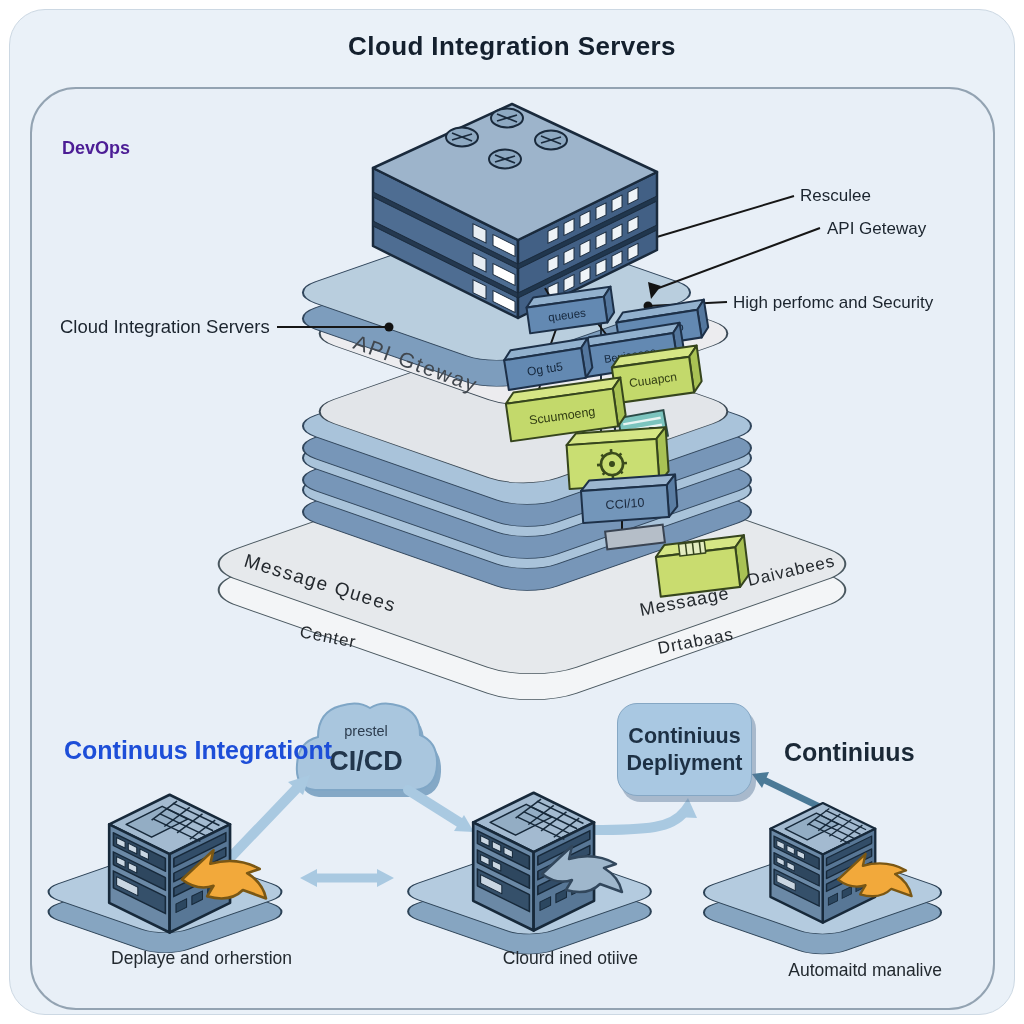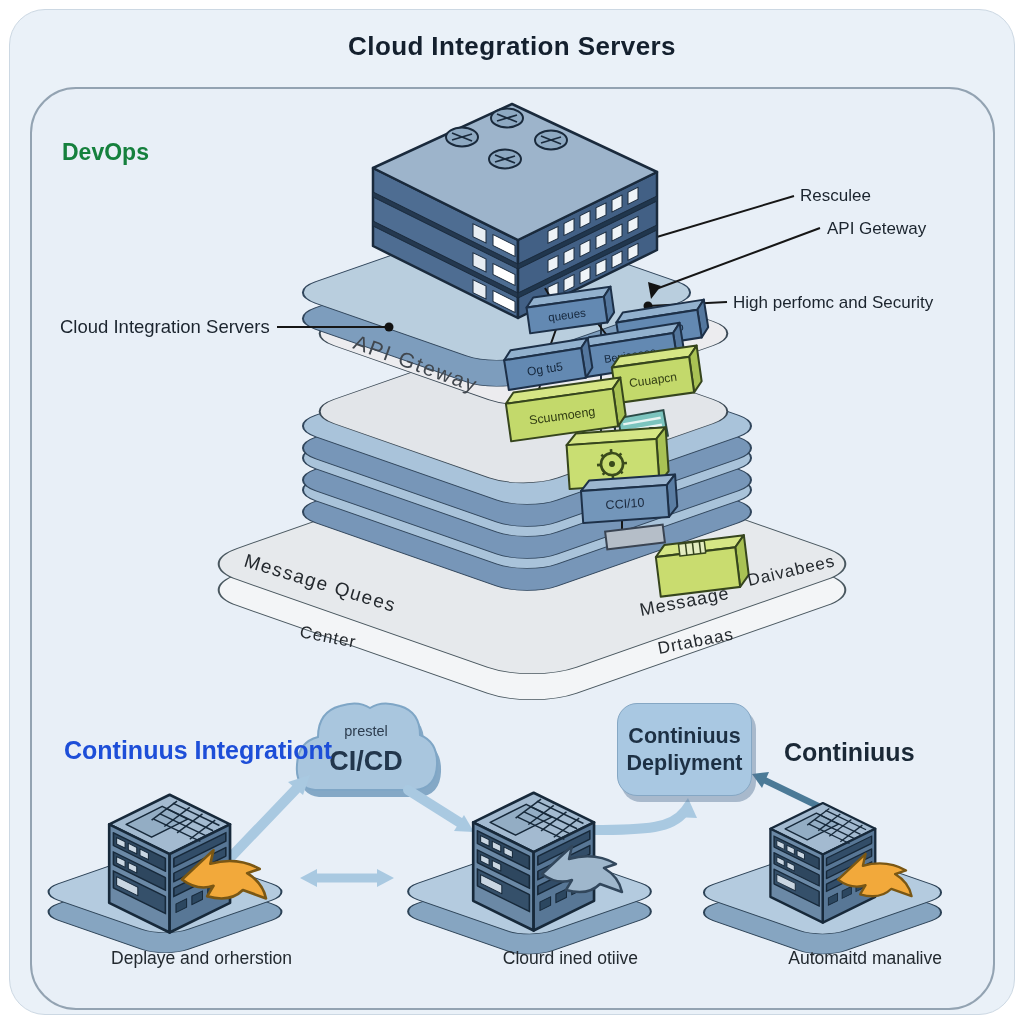--- a/index.html
+++ b/index.html
@@ -4,28 +4,28 @@
 <style>
   html,body{margin:0;padding:0;background:#ffffff;width:1024px;height:1024px;overflow:hidden;
     font-family:"Liberation Sans", sans-serif;}
   .canvas{position:relative;width:1024px;height:1024px;padding-left:32px;}
   .outer-panel{position:absolute;left:9px;top:9px;width:1004px;height:1004px;
     background:#eaf1f8;border:1px solid #ccd8e3;border-radius:36px;}
   .inner-panel{position:absolute;left:30px;top:87px;width:961px;height:919px;
     background:#e8eff7;border:2px solid #93a3b2;border-radius:46px;}
   .page-title{position:absolute;left:0;top:31px;width:1024px;text-align:center;
     font-size:26px;font-weight:bold;color:#14202e;letter-spacing:.4px;}
-  .heading-devops{position:absolute;left:62px;top:136px;font-size:23px;font-weight:bold;
-    color:#15803d;line-height:1.4;}
+  .heading-devops{position:absolute;left:62px;top:136px;font-size:18px;font-weight:bold;
+    color:#4c1d95;line-height:1.4;}
   
   .dia{position:absolute;transform:scaleY(0.35) rotate(45deg);}
   .h-ci{position:absolute;left:64px;top:736px;font-size:25px;font-weight:bold;color:#1d4ed8;}
   .h-dep{position:absolute;left:784px;top:738px;font-size:25px;font-weight:bold;color:#1a2836;}
   .caption{position:absolute;top:948px;font-size:17.5px;color:#22292f;text-align:right;}
-  .cap-1{left:52px;width:240px;} .cap-2{left:408px;width:230px;} .cap-3{left:718px;width:224px;}
+  .cap-1{left:52px;width:240px;} .cap-2{left:408px;width:230px;} .cap-3{left:718px;width:224px;margin-top:12px;}
   .deploy-box{position:absolute;left:617px;top:703px;width:133px;height:91px;background:#a9c8e2;
     border:1.5px solid #85a7c4;border-radius:20px;box-shadow:4px 6px 0 rgba(90,120,150,.45);
     display:flex;flex-direction:column;justify-content:center;align-items:center;
     font-size:21.5px;font-weight:bold;color:#1d3044;line-height:1.25;}
   .overlay{position:absolute;left:0;top:0;width:1024px;height:1024px;}
   svg text{font-family:"Liberation Sans", sans-serif;}
 </style>
 </head>
 <body>
 

